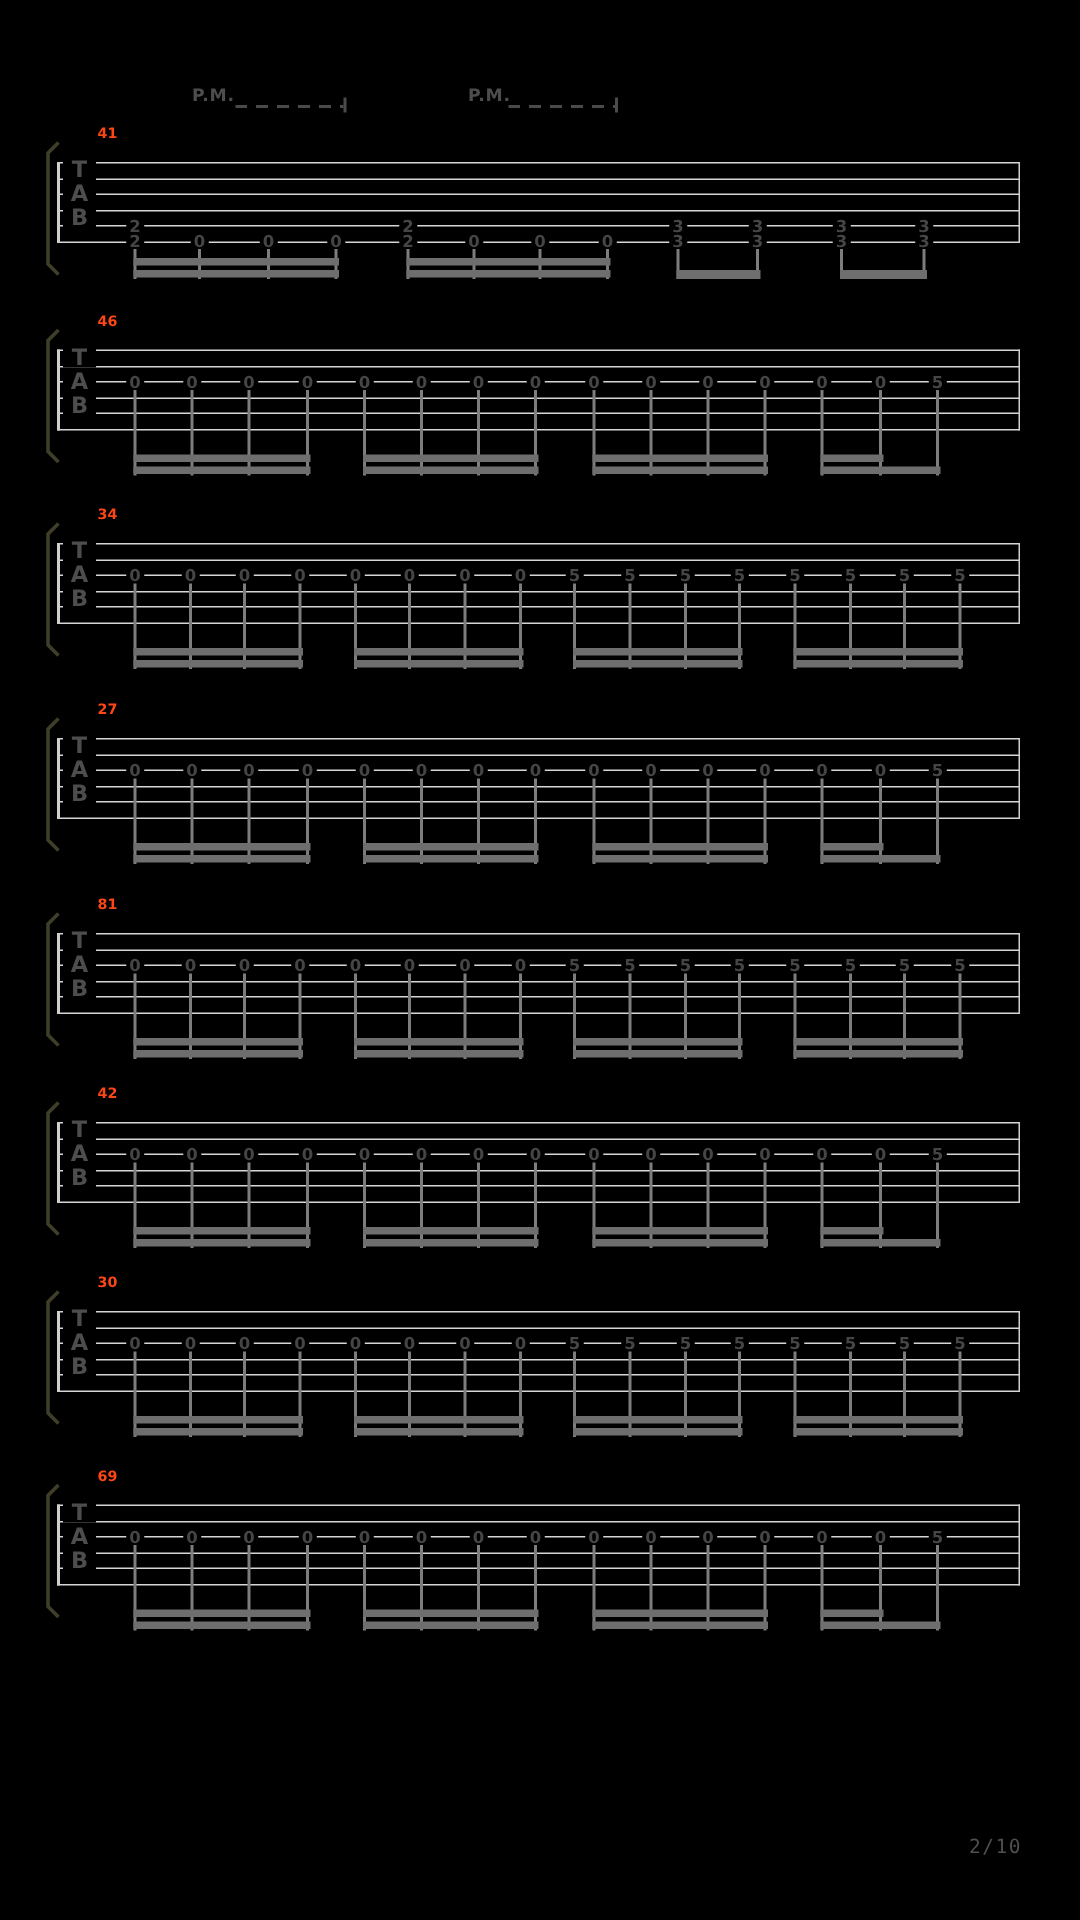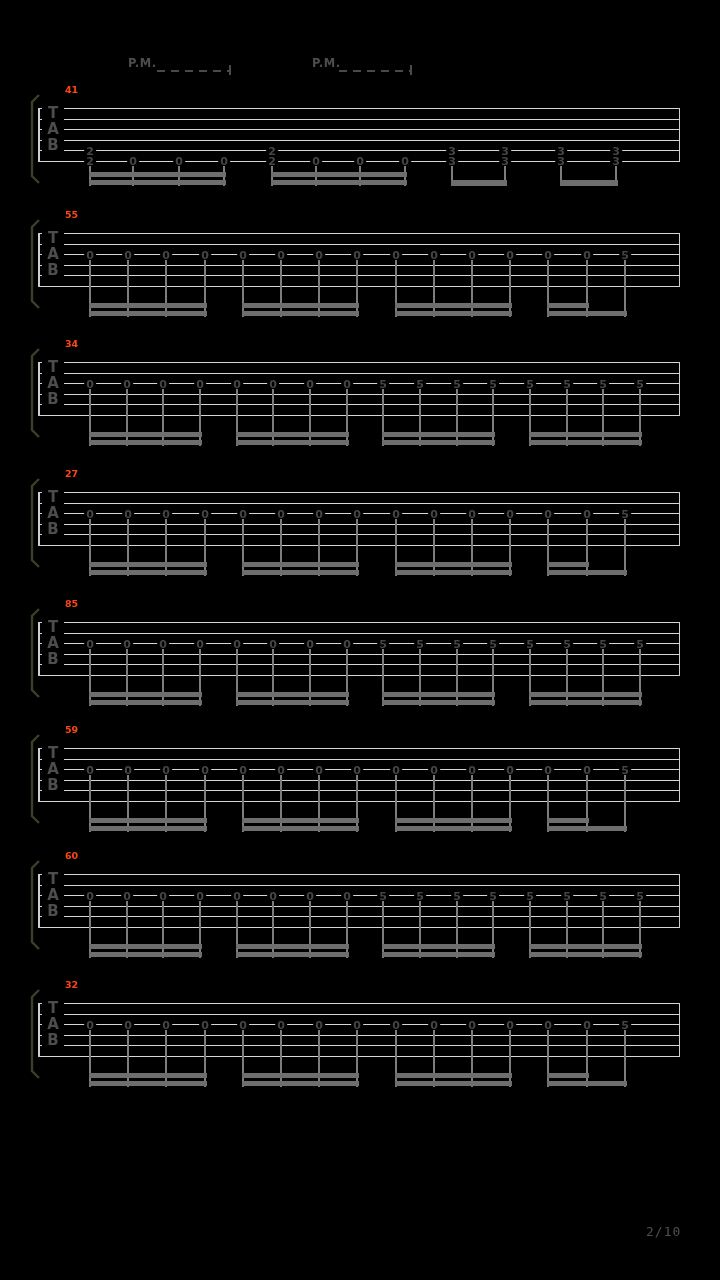--- a/index.html
+++ b/index.html
@@ -109,21 +109,21 @@
         <div class="abs staff-line" style="left: 38px; top: 40.5px; width: 642px; background: rgb(214, 214, 214);"></div>
         <div class="abs staff-line" style="left: 38px; top: 51px; width: 642px; background: rgb(214, 214, 214);"></div>
         <div class="abs staff-line" style="left: 38px; top: 61.5px; width: 642px; background: rgb(214, 214, 214);"></div>
         <div class="abs staff-line" style="left: 38px; top: 72px; width: 642px; background: rgb(214, 214, 214);"></div>
         <div class="abs staff-line" style="left: 38px; top: 82.5px; width: 642px; background: rgb(214, 214, 214);"></div>
         <div class="abs barline" style="left: 38px; top: 30px; height: 53.9px; background: rgb(207, 207, 207);"></div>
         <div class="abs barline" style="left: 678.5px; top: 30px; height: 53.9px; background: rgb(207, 207, 207);"></div>
         <div class="abs clef-letter" style="left: 42px; top: 28px; color: rgb(77, 77, 77);">T</div>
         <div class="abs clef-letter" style="left: 42px; top: 44px; color: rgb(77, 77, 77);">A</div>
         <div class="abs clef-letter" style="left: 42px; top: 60px; color: rgb(77, 77, 77);">B</div>
-        <div class="abs measure-number" style="left: 65px; top: 6px; color: rgb(251, 71, 22);">55</div>
+        <div class="abs measure-number" style="left: 65px; top: 6px; color: rgb(251, 71, 22);">46</div>
         <div class="abs fret" style="left: 90px; top: 51.7px; color: rgb(69, 69, 69);">0</div>
         <div class="abs stem" style="left: 89px; top: 57px; height: 57px; background: rgb(125, 125, 125);"></div>
         <div class="abs fret" style="left: 128px; top: 51.7px; color: rgb(69, 69, 69);">0</div>
         <div class="abs stem" style="left: 127px; top: 57px; height: 57px; background: rgb(125, 125, 125);"></div>
         <div class="abs fret" style="left: 166px; top: 51.7px; color: rgb(69, 69, 69);">0</div>
         <div class="abs stem" style="left: 165px; top: 57px; height: 57px; background: rgb(125, 125, 125);"></div>
         <div class="abs fret" style="left: 205px; top: 51.7px; color: rgb(69, 69, 69);">0</div>
         <div class="abs stem" style="left: 204px; top: 57px; height: 57px; background: rgb(125, 125, 125);"></div>
         <div class="abs beam" style="left: 89px; top: 100px; width: 117.5px; height: 5px; background: rgb(110, 110, 110);"></div>
         <div class="abs beam" style="left: 89px; top: 108px; width: 117.5px; height: 5px; background: rgb(110, 110, 110);"></div>
@@ -276,21 +276,21 @@
         <div class="abs staff-line" style="left: 38px; top: 40.5px; width: 642px; background: rgb(214, 214, 214);"></div>
         <div class="abs staff-line" style="left: 38px; top: 51px; width: 642px; background: rgb(214, 214, 214);"></div>
         <div class="abs staff-line" style="left: 38px; top: 61.5px; width: 642px; background: rgb(214, 214, 214);"></div>
         <div class="abs staff-line" style="left: 38px; top: 72px; width: 642px; background: rgb(214, 214, 214);"></div>
         <div class="abs staff-line" style="left: 38px; top: 82.5px; width: 642px; background: rgb(214, 214, 214);"></div>
         <div class="abs barline" style="left: 38px; top: 30px; height: 53.9px; background: rgb(207, 207, 207);"></div>
         <div class="abs barline" style="left: 678.5px; top: 30px; height: 53.9px; background: rgb(207, 207, 207);"></div>
         <div class="abs clef-letter" style="left: 42px; top: 28px; color: rgb(77, 77, 77);">T</div>
         <div class="abs clef-letter" style="left: 42px; top: 44px; color: rgb(77, 77, 77);">A</div>
         <div class="abs clef-letter" style="left: 42px; top: 60px; color: rgb(77, 77, 77);">B</div>
-        <div class="abs measure-number" style="left: 65px; top: 6px; color: rgb(251, 71, 22);">85</div>
+        <div class="abs measure-number" style="left: 65px; top: 6px; color: rgb(251, 71, 22);">81</div>
         <div class="abs fret" style="left: 90px; top: 51.7px; color: rgb(69, 69, 69);">0</div>
         <div class="abs stem" style="left: 89px; top: 57px; height: 57px; background: rgb(125, 125, 125);"></div>
         <div class="abs fret" style="left: 127px; top: 51.7px; color: rgb(69, 69, 69);">0</div>
         <div class="abs stem" style="left: 126px; top: 57px; height: 57px; background: rgb(125, 125, 125);"></div>
         <div class="abs fret" style="left: 163px; top: 51.7px; color: rgb(69, 69, 69);">0</div>
         <div class="abs stem" style="left: 162px; top: 57px; height: 57px; background: rgb(125, 125, 125);"></div>
         <div class="abs fret" style="left: 200px; top: 51.7px; color: rgb(69, 69, 69);">0</div>
         <div class="abs stem" style="left: 199px; top: 57px; height: 57px; background: rgb(125, 125, 125);"></div>
         <div class="abs beam" style="left: 89px; top: 100px; width: 112.5px; height: 5px; background: rgb(110, 110, 110);"></div>
         <div class="abs beam" style="left: 89px; top: 108px; width: 112.5px; height: 5px; background: rgb(110, 110, 110);"></div>
@@ -333,21 +333,21 @@
         <div class="abs staff-line" style="left: 38px; top: 40.5px; width: 642px; background: rgb(214, 214, 214);"></div>
         <div class="abs staff-line" style="left: 38px; top: 51px; width: 642px; background: rgb(214, 214, 214);"></div>
         <div class="abs staff-line" style="left: 38px; top: 61.5px; width: 642px; background: rgb(214, 214, 214);"></div>
         <div class="abs staff-line" style="left: 38px; top: 72px; width: 642px; background: rgb(214, 214, 214);"></div>
         <div class="abs staff-line" style="left: 38px; top: 82.5px; width: 642px; background: rgb(214, 214, 214);"></div>
         <div class="abs barline" style="left: 38px; top: 30px; height: 53.9px; background: rgb(207, 207, 207);"></div>
         <div class="abs barline" style="left: 678.5px; top: 30px; height: 53.9px; background: rgb(207, 207, 207);"></div>
         <div class="abs clef-letter" style="left: 42px; top: 28px; color: rgb(77, 77, 77);">T</div>
         <div class="abs clef-letter" style="left: 42px; top: 44px; color: rgb(77, 77, 77);">A</div>
         <div class="abs clef-letter" style="left: 42px; top: 60px; color: rgb(77, 77, 77);">B</div>
-        <div class="abs measure-number" style="left: 65px; top: 6px; color: rgb(251, 71, 22);">59</div>
+        <div class="abs measure-number" style="left: 65px; top: 6px; color: rgb(251, 71, 22);">42</div>
         <div class="abs fret" style="left: 90px; top: 51.7px; color: rgb(69, 69, 69);">0</div>
         <div class="abs stem" style="left: 89px; top: 57px; height: 57px; background: rgb(125, 125, 125);"></div>
         <div class="abs fret" style="left: 128px; top: 51.7px; color: rgb(69, 69, 69);">0</div>
         <div class="abs stem" style="left: 127px; top: 57px; height: 57px; background: rgb(125, 125, 125);"></div>
         <div class="abs fret" style="left: 166px; top: 51.7px; color: rgb(69, 69, 69);">0</div>
         <div class="abs stem" style="left: 165px; top: 57px; height: 57px; background: rgb(125, 125, 125);"></div>
         <div class="abs fret" style="left: 205px; top: 51.7px; color: rgb(69, 69, 69);">0</div>
         <div class="abs stem" style="left: 204px; top: 57px; height: 57px; background: rgb(125, 125, 125);"></div>
         <div class="abs beam" style="left: 89px; top: 100px; width: 117.5px; height: 5px; background: rgb(110, 110, 110);"></div>
         <div class="abs beam" style="left: 89px; top: 108px; width: 117.5px; height: 5px; background: rgb(110, 110, 110);"></div>
@@ -388,21 +388,21 @@
         <div class="abs staff-line" style="left: 38px; top: 40.5px; width: 642px; background: rgb(214, 214, 214);"></div>
         <div class="abs staff-line" style="left: 38px; top: 51px; width: 642px; background: rgb(214, 214, 214);"></div>
         <div class="abs staff-line" style="left: 38px; top: 61.5px; width: 642px; background: rgb(214, 214, 214);"></div>
         <div class="abs staff-line" style="left: 38px; top: 72px; width: 642px; background: rgb(214, 214, 214);"></div>
         <div class="abs staff-line" style="left: 38px; top: 82.5px; width: 642px; background: rgb(214, 214, 214);"></div>
         <div class="abs barline" style="left: 38px; top: 30px; height: 53.9px; background: rgb(207, 207, 207);"></div>
         <div class="abs barline" style="left: 678.5px; top: 30px; height: 53.9px; background: rgb(207, 207, 207);"></div>
         <div class="abs clef-letter" style="left: 42px; top: 28px; color: rgb(77, 77, 77);">T</div>
         <div class="abs clef-letter" style="left: 42px; top: 44px; color: rgb(77, 77, 77);">A</div>
         <div class="abs clef-letter" style="left: 42px; top: 60px; color: rgb(77, 77, 77);">B</div>
-        <div class="abs measure-number" style="left: 65px; top: 6px; color: rgb(251, 71, 22);">60</div>
+        <div class="abs measure-number" style="left: 65px; top: 6px; color: rgb(251, 71, 22);">30</div>
         <div class="abs fret" style="left: 90px; top: 51.7px; color: rgb(69, 69, 69);">0</div>
         <div class="abs stem" style="left: 89px; top: 57px; height: 57px; background: rgb(125, 125, 125);"></div>
         <div class="abs fret" style="left: 127px; top: 51.7px; color: rgb(69, 69, 69);">0</div>
         <div class="abs stem" style="left: 126px; top: 57px; height: 57px; background: rgb(125, 125, 125);"></div>
         <div class="abs fret" style="left: 163px; top: 51.7px; color: rgb(69, 69, 69);">0</div>
         <div class="abs stem" style="left: 162px; top: 57px; height: 57px; background: rgb(125, 125, 125);"></div>
         <div class="abs fret" style="left: 200px; top: 51.7px; color: rgb(69, 69, 69);">0</div>
         <div class="abs stem" style="left: 199px; top: 57px; height: 57px; background: rgb(125, 125, 125);"></div>
         <div class="abs beam" style="left: 89px; top: 100px; width: 112.5px; height: 5px; background: rgb(110, 110, 110);"></div>
         <div class="abs beam" style="left: 89px; top: 108px; width: 112.5px; height: 5px; background: rgb(110, 110, 110);"></div>
@@ -445,21 +445,21 @@
         <div class="abs staff-line" style="left: 38px; top: 40.5px; width: 642px; background: rgb(214, 214, 214);"></div>
         <div class="abs staff-line" style="left: 38px; top: 51px; width: 642px; background: rgb(214, 214, 214);"></div>
         <div class="abs staff-line" style="left: 38px; top: 61.5px; width: 642px; background: rgb(214, 214, 214);"></div>
         <div class="abs staff-line" style="left: 38px; top: 72px; width: 642px; background: rgb(214, 214, 214);"></div>
         <div class="abs staff-line" style="left: 38px; top: 82.5px; width: 642px; background: rgb(214, 214, 214);"></div>
         <div class="abs barline" style="left: 38px; top: 30px; height: 53.9px; background: rgb(207, 207, 207);"></div>
         <div class="abs barline" style="left: 678.5px; top: 30px; height: 53.9px; background: rgb(207, 207, 207);"></div>
         <div class="abs clef-letter" style="left: 42px; top: 28px; color: rgb(77, 77, 77);">T</div>
         <div class="abs clef-letter" style="left: 42px; top: 44px; color: rgb(77, 77, 77);">A</div>
         <div class="abs clef-letter" style="left: 42px; top: 60px; color: rgb(77, 77, 77);">B</div>
-        <div class="abs measure-number" style="left: 65px; top: 6px; color: rgb(251, 71, 22);">32</div>
+        <div class="abs measure-number" style="left: 65px; top: 6px; color: rgb(251, 71, 22);">69</div>
         <div class="abs fret" style="left: 90px; top: 51.7px; color: rgb(69, 69, 69);">0</div>
         <div class="abs stem" style="left: 89px; top: 57px; height: 57px; background: rgb(125, 125, 125);"></div>
         <div class="abs fret" style="left: 128px; top: 51.7px; color: rgb(69, 69, 69);">0</div>
         <div class="abs stem" style="left: 127px; top: 57px; height: 57px; background: rgb(125, 125, 125);"></div>
         <div class="abs fret" style="left: 166px; top: 51.7px; color: rgb(69, 69, 69);">0</div>
         <div class="abs stem" style="left: 165px; top: 57px; height: 57px; background: rgb(125, 125, 125);"></div>
         <div class="abs fret" style="left: 205px; top: 51.7px; color: rgb(69, 69, 69);">0</div>
         <div class="abs stem" style="left: 204px; top: 57px; height: 57px; background: rgb(125, 125, 125);"></div>
         <div class="abs beam" style="left: 89px; top: 100px; width: 117.5px; height: 5px; background: rgb(110, 110, 110);"></div>
         <div class="abs beam" style="left: 89px; top: 108px; width: 117.5px; height: 5px; background: rgb(110, 110, 110);"></div>

